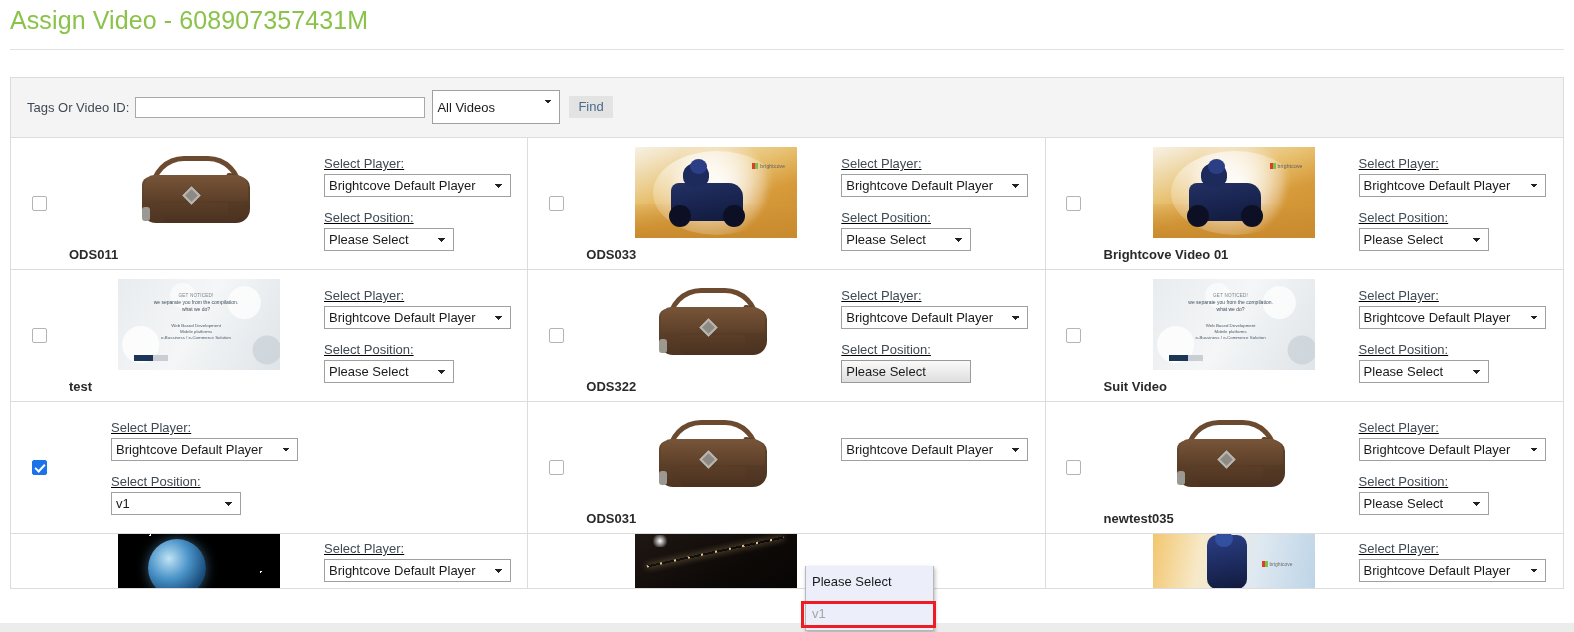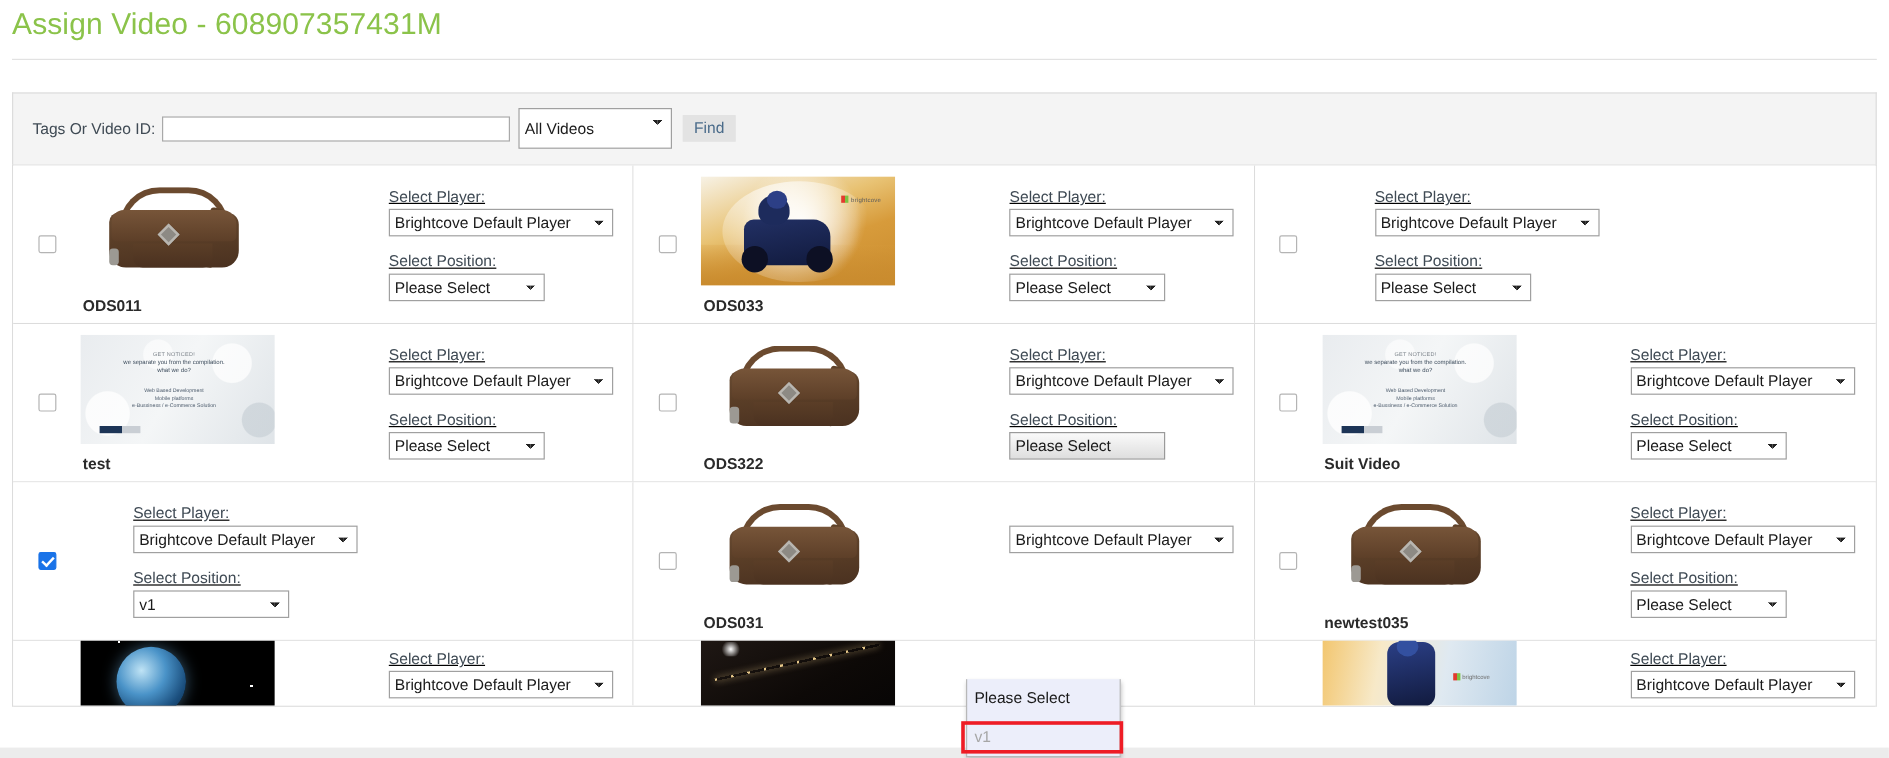--- a/index.html
+++ b/index.html
@@ -160,21 +160,21 @@
     border: solid #fff;
     border-width: 0 2px 2px 0;
     transform: rotate(43deg);
   }
 
   .thumb-col {
     width: 213px;
     flex: 0 0 213px;
     display: flex;
     flex-direction: column;
-    align-items: flex-start;
+    align-items: flex-end;
     justify-content: center;
     padding: 9px 0 7px 0;
   }
   .thumb {
     width: 162px;
     height: 91px;
     overflow: hidden;
     position: relative;
     background: #ffffff;
   }
@@ -565,20 +565,35 @@
         <select class="native-select pos-select">
           <option>Please Select</option>
         </select>
       </div>
     </div>
 
     <div class="cell">
       <div class="cb-col">
         <input type="checkbox" class="cbox" style="">
       </div>
+      <div class="thumb-col">
+        <div class="thumb">
+          <div class="atv">
+              <div class="splash"></div>
+              <div class="globe"></div>
+              <div class="quad"></div>
+              <div class="rider"></div>
+              <div class="helmet"></div>
+              <div class="wheel1"></div>
+              <div class="wheel2"></div>
+              <div class="logo">brightcove</div>
+            </div>
+        </div>
+        <div class="thumb-name">Brightcove Video 01</div>
+      </div>
       <div class="opts-col">
         <div class="opt-label">Select Player:</div>
         <select class="native-select player-select">
           <option>Brightcove Default Player</option>
         </select>
         <div class="opt-label">Select Position:</div>
         <select class="native-select pos-select">
           <option>Please Select</option>
         </select>
       </div>

